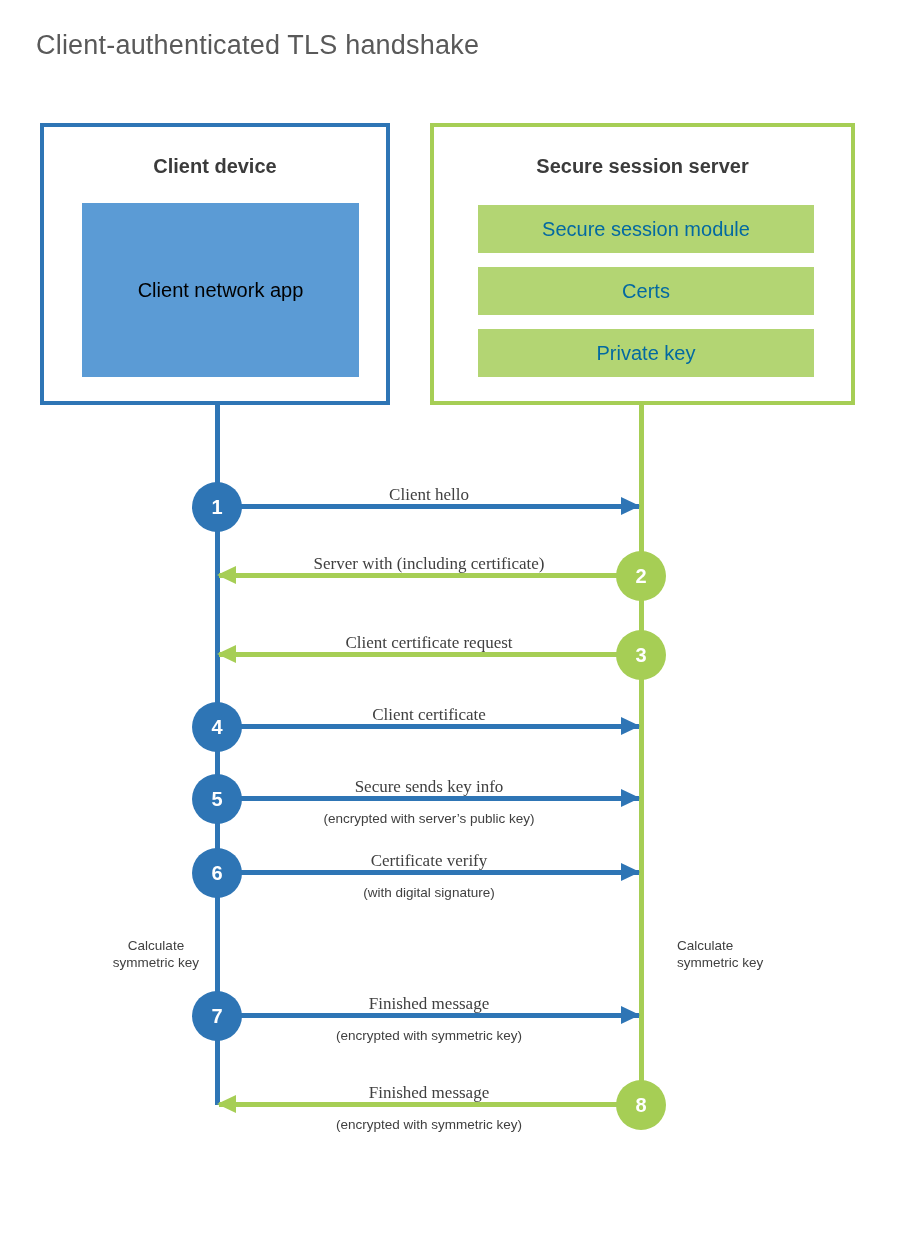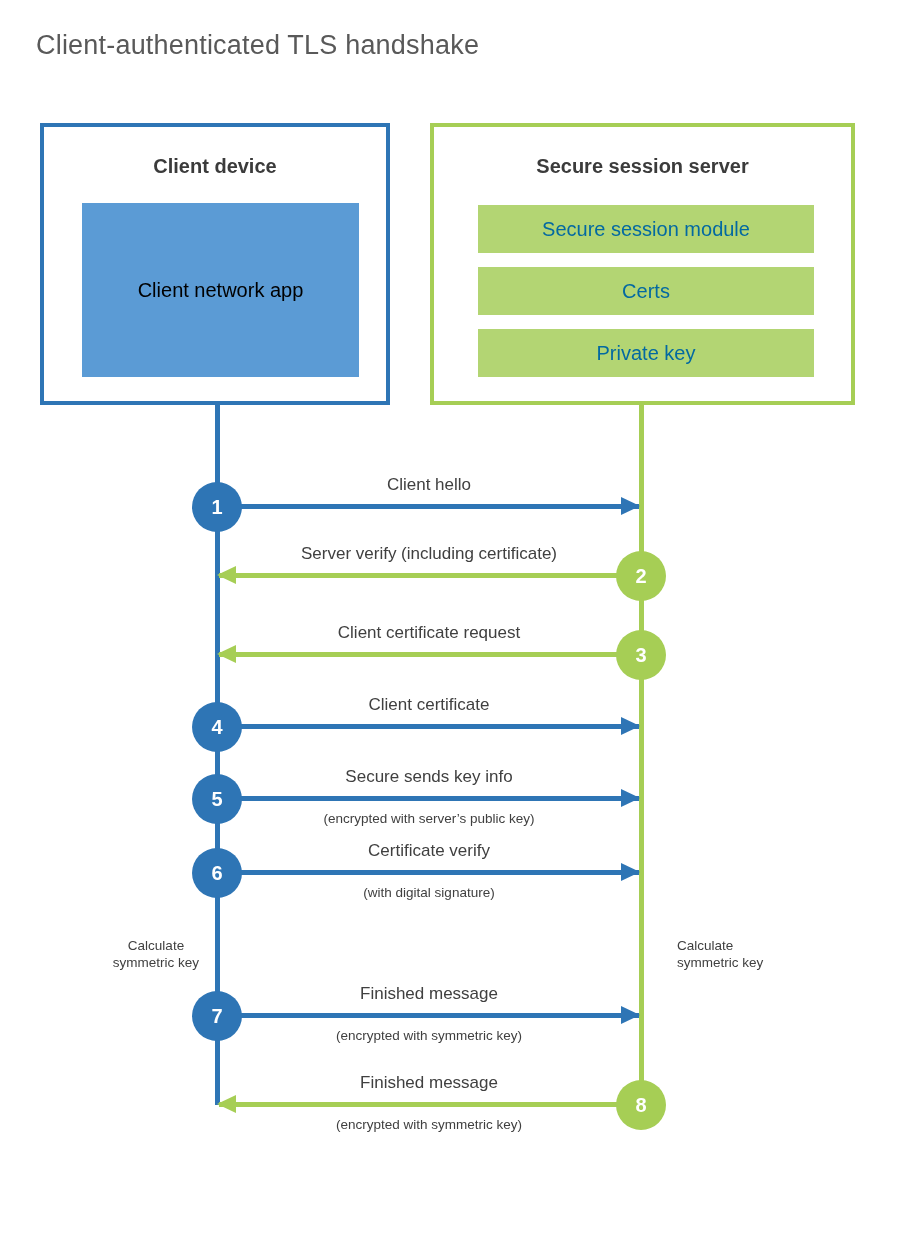--- a/index.html
+++ b/index.html
@@ -87,22 +87,22 @@
   .circle {
     position: absolute; top: -25px;
     width: 50px; height: 50px; border-radius: 50%;
     color: #ffffff; font-size: 20px; font-weight: 700;
     display: flex; align-items: center; justify-content: center;
   }
   .blue-step  .circle { left: 192px; background: var(--blue); }
   .green-step .circle { left: 616px; background: var(--green); }
 
   .msg-label {
-    position: absolute; left: 219px; bottom: 12px; width: 420px;
-    text-align: center; font-size: 17px; color: var(--text);
+    position: absolute; left: 219px; bottom: 2px; width: 420px;
+    text-align: center; font-size: 17px; color: var(--text); font-family: Liberation Serif, serif;
   }
   .msg-sub {
     position: absolute; left: 219px; top: 12px; width: 420px;
     text-align: center; font-size: 13.5px; color: var(--text);
   }
 
   
   .note {
     position: absolute;
     font-size: 13.5px; line-height: 17px; color: var(--text);
@@ -136,21 +136,21 @@
   <div class="vline green"></div>
 
   <div class="step s1 blue-step">
     <div class="msg-label">Client hello</div>
     <div class="arrow-line"></div>
     <div class="head-right"></div>
     <div class="circle">1</div>
   </div>
 
   <div class="step s2 green-step">
-    <div class="msg-label">Server verify (including certificate)</div>
+    <div class="msg-label">Server with (including certificate)</div>
     <div class="arrow-line"></div>
     <div class="head-left"></div>
     <div class="circle">2</div>
   </div>
 
   <div class="step s3 green-step">
     <div class="msg-label">Client certificate request</div>
     <div class="arrow-line"></div>
     <div class="head-left"></div>
     <div class="circle">3</div>

